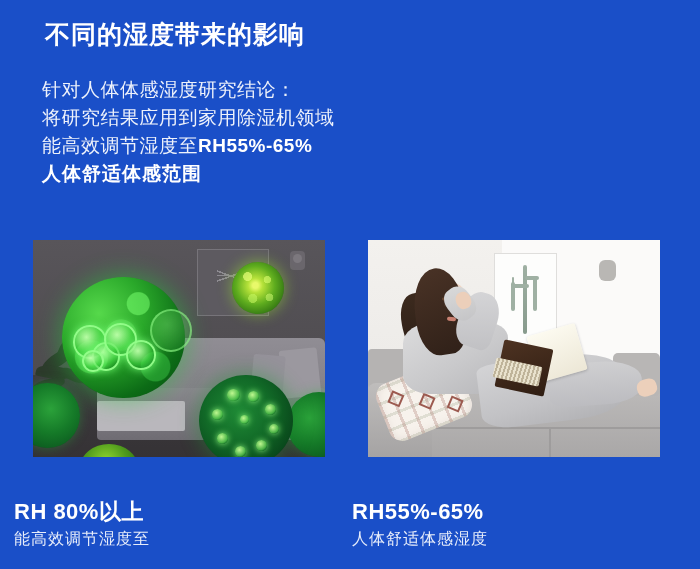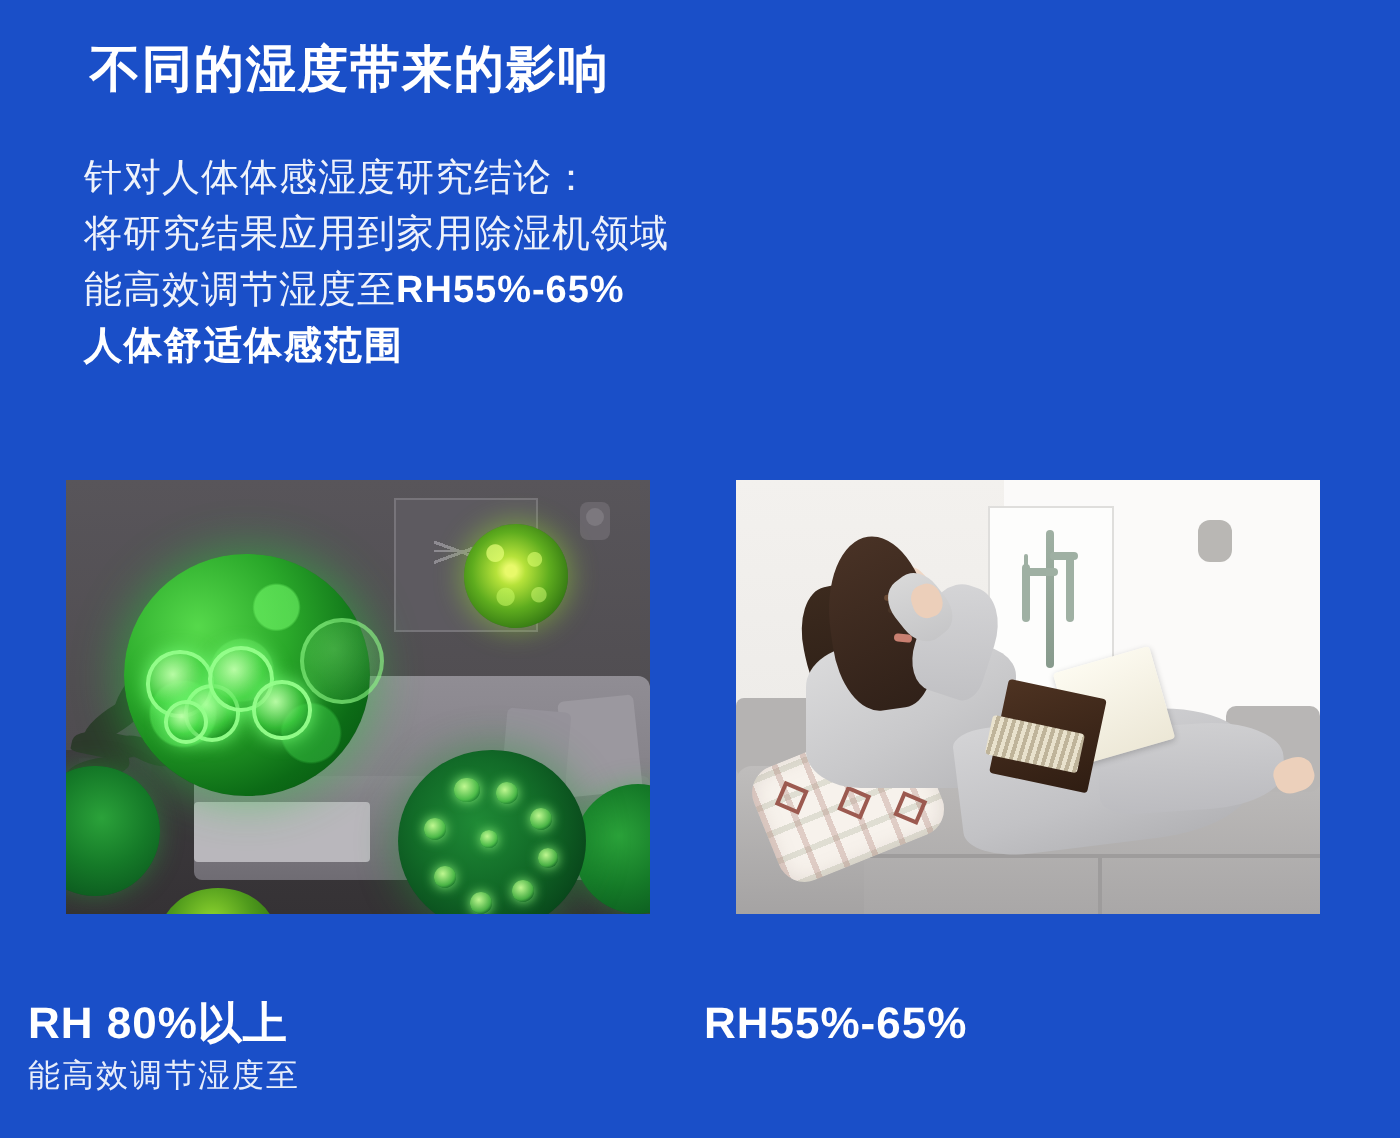--- a/index.html
+++ b/index.html
@@ -317,15 +317,16 @@
     </div>
   </div>
 
   <div class="cap left">
     <span class="big">RH 80%以上</span>
     <span class="sub">能高效调节湿度至</span>
   </div>
 
   <div class="cap right">
     <span class="big">RH55%-65%</span>
+    <span class="sub">人体舒适体感湿度</span>
   </div>
 
 </div>
 
 </body></html>

